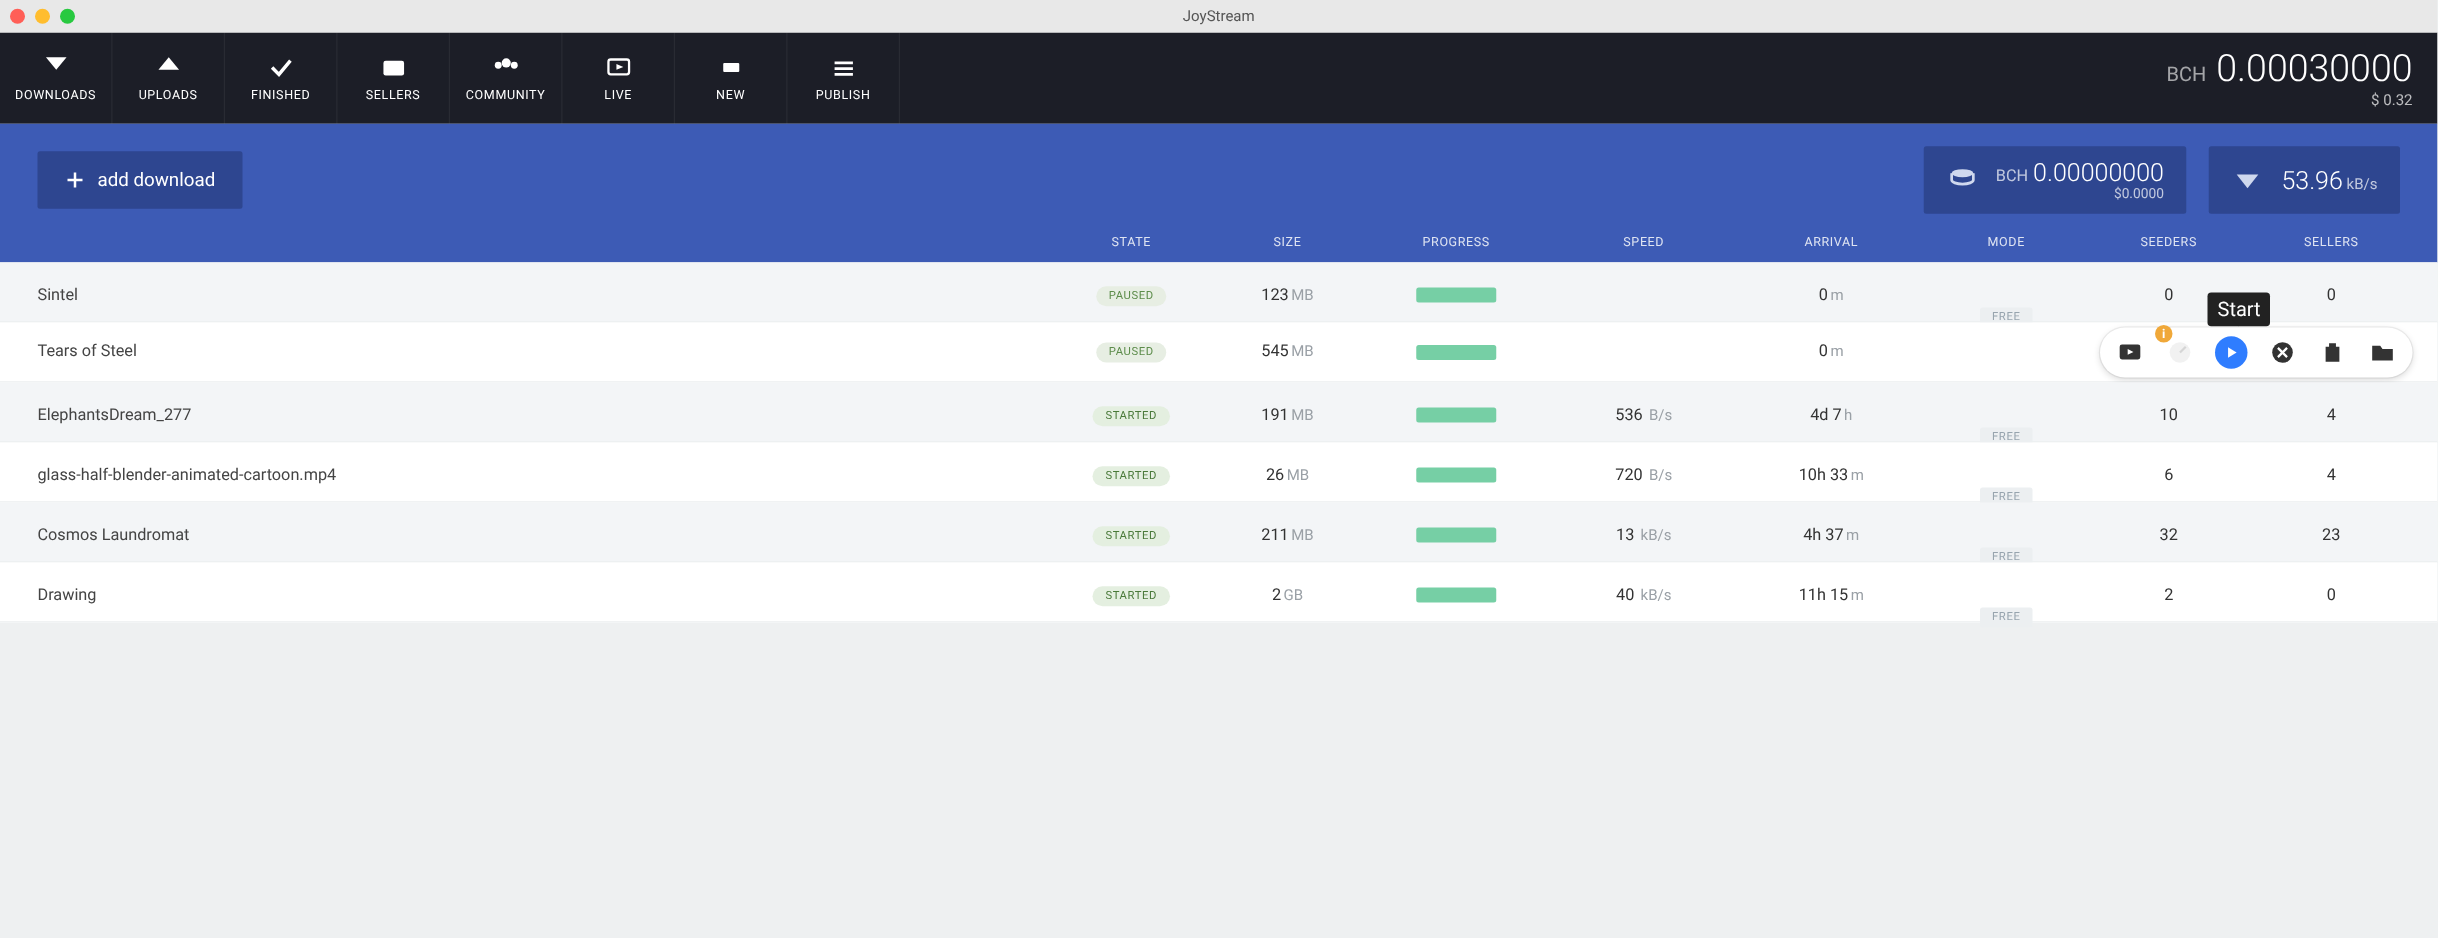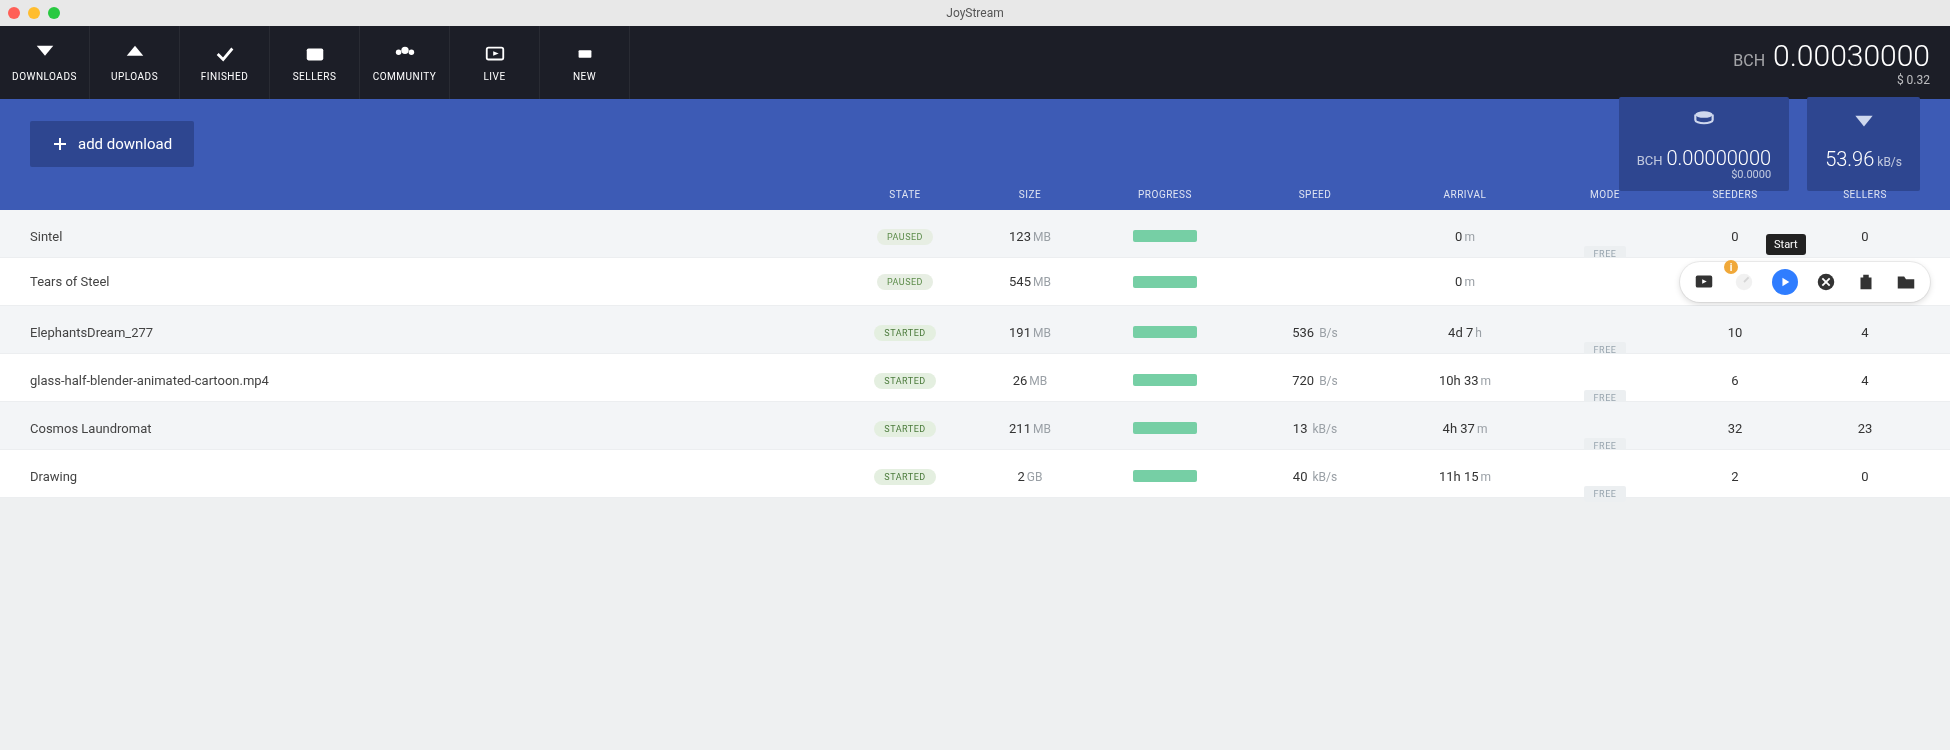--- a/index.html
+++ b/index.html
@@ -21,21 +21,21 @@
 .nav-balance .line1 { display: flex; align-items: baseline; gap: 8px; }
 .nav-balance .line1 .pfx { font-size: 16px; opacity: .6; }
 .nav-balance .line1 .amt { font-size: 30px; font-weight: 300; }
 .nav-balance .line2 { font-size: 12px; opacity: .7; }
 
 .subheader { background: #3d5bb5; display: flex; flex-direction: column; }
 .subheader-top { height: 90px; display: flex; align-items: center; justify-content: space-between; padding: 0 30px; gap: 16px; }
 .btn-add { background: #2e4690; color: #fff; padding: 14px 22px; display: flex; align-items: center; gap: 10px; border: none; font-size: 15px; cursor: pointer; border-radius: 2px; }
 .btn-add svg { width: 16px; height: 16px; fill: #fff; }
 .sub-right { display: flex; gap: 18px; }
-.chip { background: #2e4690; display: flex; align-items: center; gap: 14px; padding: 10px 18px; border-radius: 2px; color: #fff; flex-direction: column; }
+.chip { background: #2e4690; display: flex; align-items: center; gap: 14px; padding: 10px 18px; border-radius: 2px; color: #fff; }
 .chip .icon { width: 26px; height: 26px; fill: #cfd8ee; }
 .chip .stack { display: flex; flex-direction: column; align-items: flex-end; line-height: 1.1; }
 .chip .big { font-size: 20px; font-weight: 300; }
 .chip .pfx { font-size: 13px; opacity: .7; margin-right: 4px; }
 .chip .sm { font-size: 11px; opacity: .7; }
 .chip .unit { font-size: 12px; opacity: .7; margin-left: 3px; }
 
 .table-head { display: grid; grid-template-columns: 840px 130px 120px 150px 150px 150px 130px 130px 130px; font-size: 10px; letter-spacing: .5px; color: #dfe4f2; text-transform: uppercase; padding: 0 0 10px 0; }
 .table-head > div { text-align: center; }
 .table-head > div:first-child { text-align: left; padding-left: 30px; }
@@ -53,21 +53,21 @@
 .size .unit, .speed .unit, .arrival .unit { color: #9aa0a6; margin-left: 2px; font-size: 12px; }
 .progress-bar { width: 64px; height: 12px; background: #76cfa5; border-radius: 2px; margin: 0 auto; }
 .mode-badge { display: inline-block; padding: 3px 10px; border-radius: 2px; background: #eceff1; color: #97a4ae; font-size: 9px; letter-spacing: .5px; margin-top: 36px; }
 
 .actions-pop { position: absolute; right: 20px; top: 4px; height: 40px; background: #fff; border-radius: 22px; padding: 0 12px; display: flex; align-items: center; gap: 16px; box-shadow: 0 0 0 1px rgba(0,0,0,.06), 0 2px 6px rgba(0,0,0,.15); }
 .act-btn { width: 24px; height: 24px; display: flex; align-items: center; justify-content: center; cursor: pointer; }
 .act-btn svg { width: 22px; height: 22px; }
 .act-play { width: 26px; height: 26px; border-radius: 50%; background: #2f7dff; }
 .act-play svg { fill: #fff; width: 12px; height: 12px; }
 .info-dot { position: absolute; width: 14px; height: 14px; border-radius: 50%; background: #f0a839; color: #fff; font-size: 10px; font-weight: bold; display: flex; align-items: center; justify-content: center; top: -2px; left: 44px; }
-.tooltip { position: absolute; top: -28px; left: 86px; background: #222; color: #fff; font-size: 11px; padding: 4px 8px; border-radius: 3px; }
+.tooltip { position: absolute; top: -28px; left: 86px; background: #222; color: #fff; font-size: 16px; padding: 4px 8px; border-radius: 3px; }
 .tooltip::after { content: ''; position: absolute; bottom: -5px; left: 50%; transform: translateX(-50%); border: 5px solid transparent; border-top-color: #222; }
 </style>
 </head>
 <body>
 
 <div class="window">
 
   <div class="titlebar">
     <div class="traffic-lights">
       <div class="traffic-light tl-red"></div>
@@ -116,20 +116,26 @@
             <rect x="3" y="5" width="18" height="13" rx="2" fill="none" stroke="#fff" stroke-width="2"></rect>
             <path d="M10 9 L16 11.5 L10 14 Z"></path>
           </svg>
         <span>LIVE</span>
       </div>
       <div class="nav-tab">
         <svg viewBox="0 0 24 24">
             <rect x="5" y="8" width="14" height="8" rx="1"></rect>
           </svg>
         <span>NEW</span>
+      </div>
+      <div class="nav-tab">
+        <svg viewBox="0 0 24 24">
+            <path d="M4 18h16M4 13h16M4 8h16" stroke="#fff" stroke-width="2.5"></path>
+          </svg>
+        <span>PUBLISH</span>
       </div>
     </div>
     <div class="nav-balance">
       <div class="line1">
         <span class="pfx">BCH</span>
         <span class="amt">0.00030000</span>
       </div>
       <div class="line2">$ 0.32</div>
     </div>
   </div>

